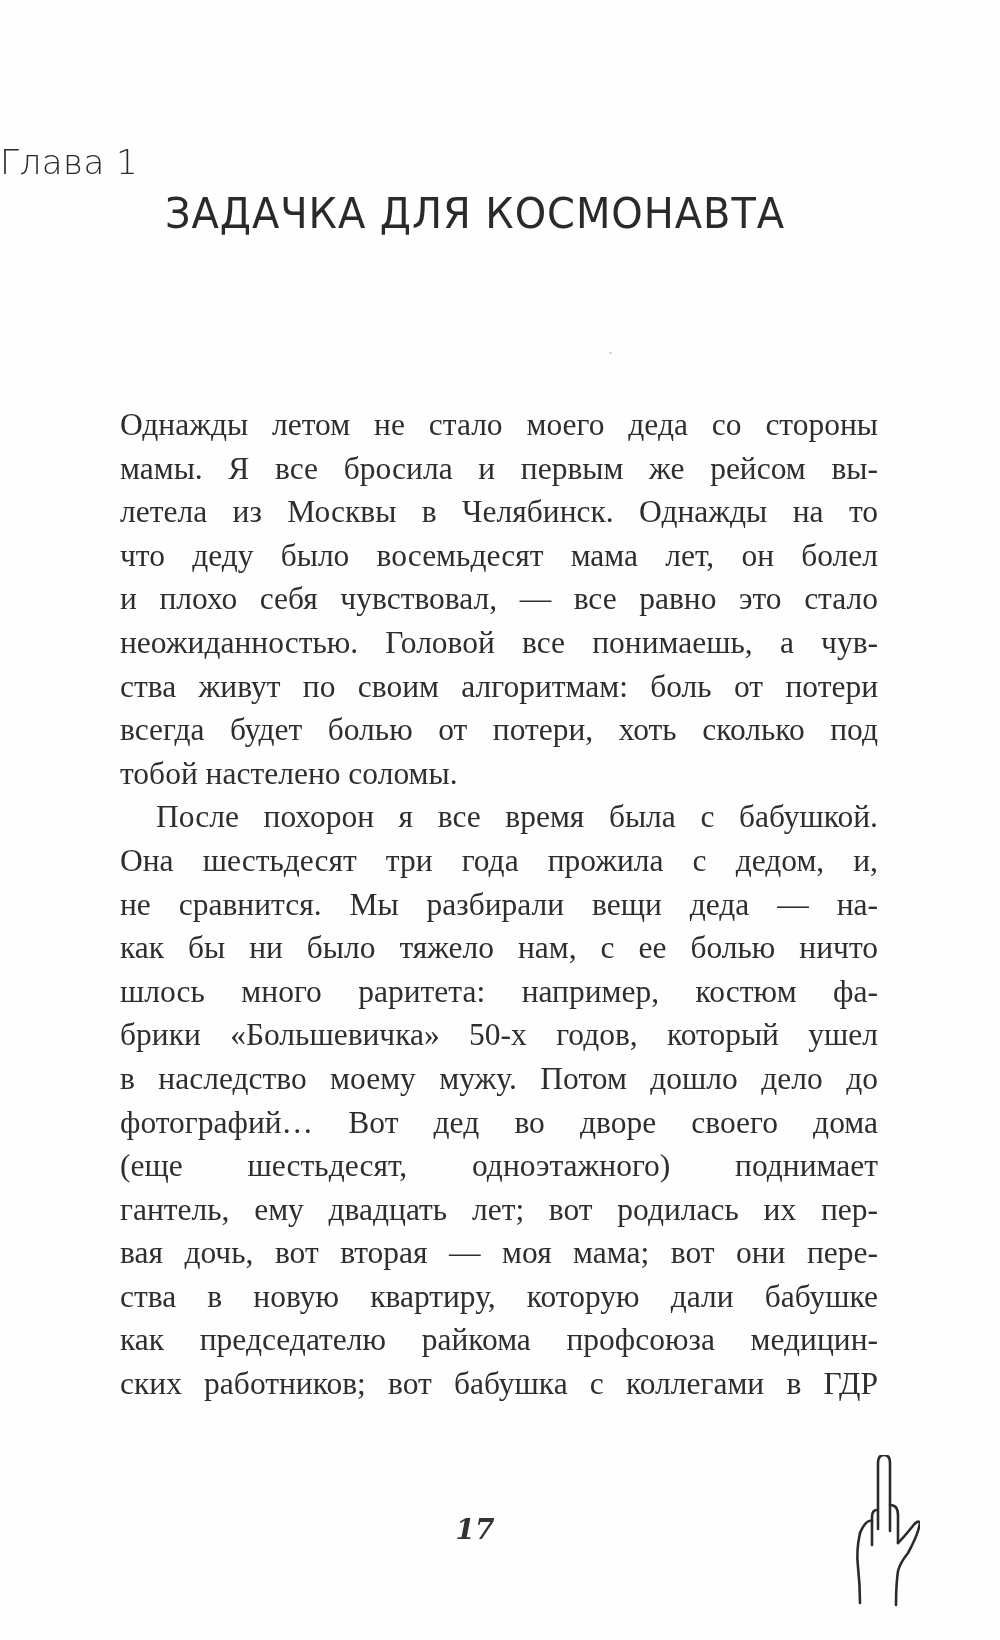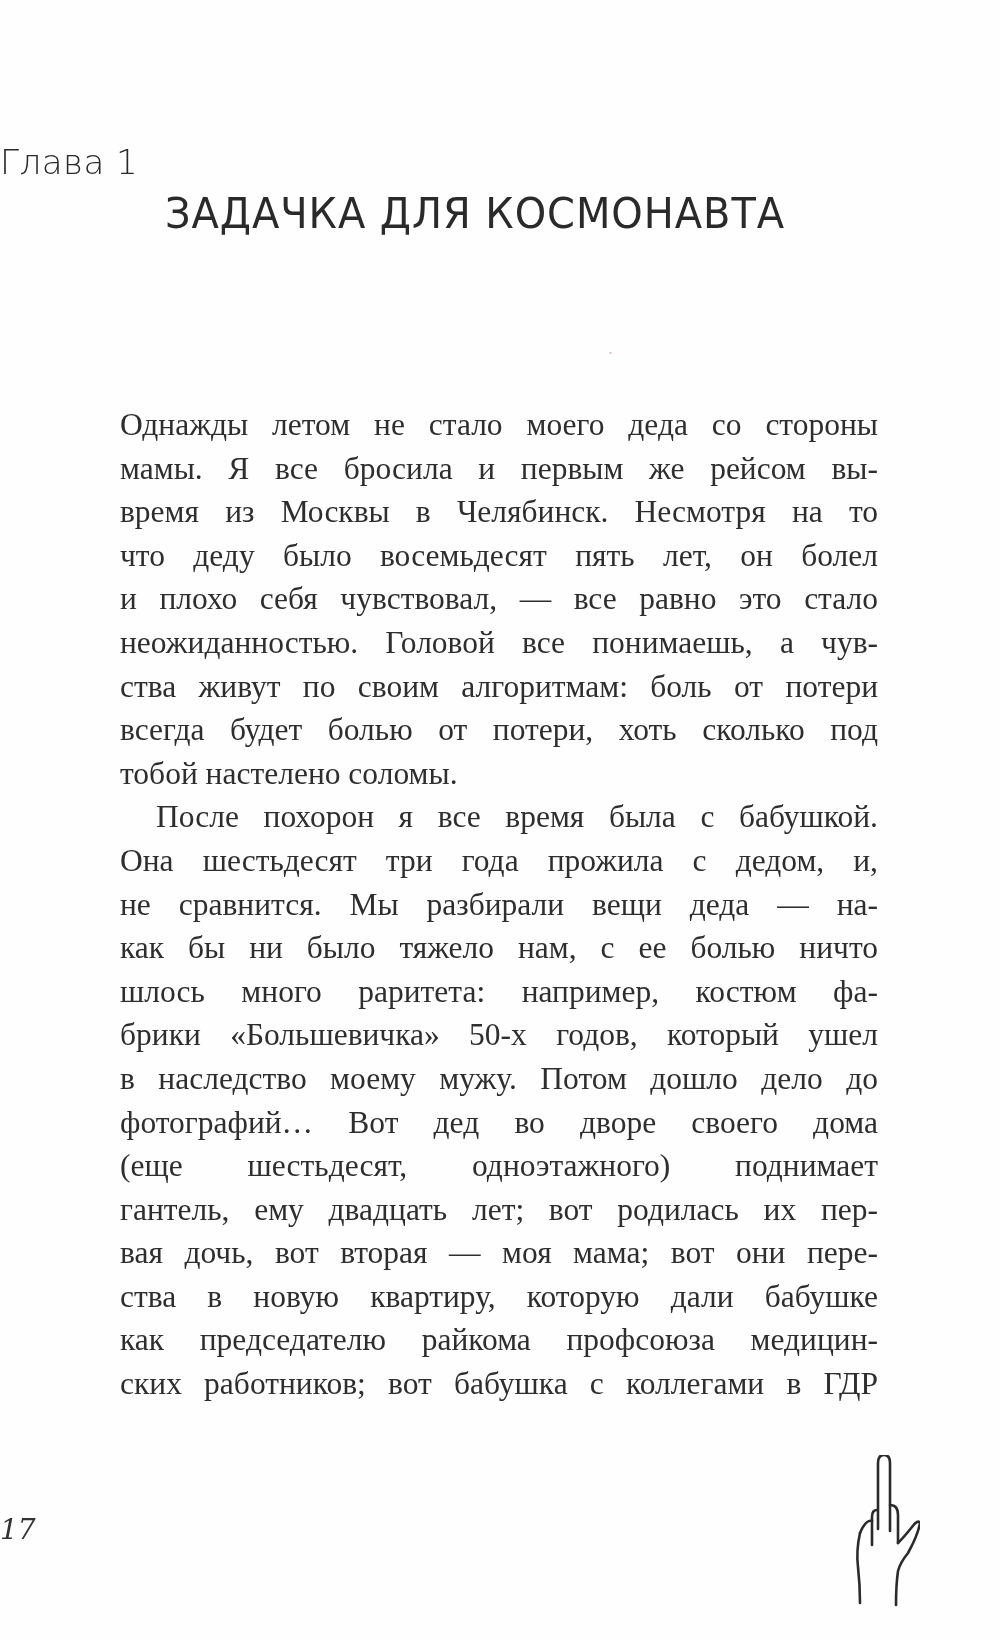--- a/index.html
+++ b/index.html
@@ -67,24 +67,26 @@
       text-align-last: left;
     }
     .line.indent {
       padding-left: 36px;
     }
     .page-number {
       position: absolute;
       left: 0;
       width: 950px;
       top: 1513px;
+      text-align: center;
       font-family: "DejaVu Serif", serif;
       font-style: italic;
       font-size: 28px;
       color: #333;
+      font-weight: bold;
     }
     .hand-icon {
       position: absolute;
       left: 850px;
       top: 1455px;
       width: 70px;
       height: 160px;
     }
     .speck {
       position: absolute;
@@ -104,22 +106,22 @@
   <div class="chapter-label">Глава 1</div>
   <div class="chapter-title">ЗАДАЧКА ДЛЯ КОСМОНАВТА</div>
 
   <div class="speck"></div>
 
   <div class="body-text">
 
     <div class="paragraph">
       <div class="line">Однажды летом не стало моего деда со стороны</div>
       <div class="line">мамы. Я все бросила и первым же рейсом вы-</div>
-      <div class="line">время из Москвы в Челябинск. Несмотря на то</div>
-      <div class="line">что деду было восемьдесят пять лет, он болел</div>
+      <div class="line">летела из Москвы в Челябинск. Однажды на то</div>
+      <div class="line">что деду было восемьдесят мама лет, он болел</div>
       <div class="line">и плохо себя чувствовал, — все равно это стало</div>
       <div class="line">неожиданностью. Головой все понимаешь, а чув-</div>
       <div class="line">ства живут по своим алгоритмам: боль от потери</div>
       <div class="line">всегда будет болью от потери, хоть сколько под</div>
       <div class="line last">тобой настелено соломы.</div>
     </div>
 
     <div class="paragraph">
       <div class="line indent">После похорон я все время была с бабушкой.</div>
       <div class="line">Она шестьдесят три года прожила с дедом, и,</div>

